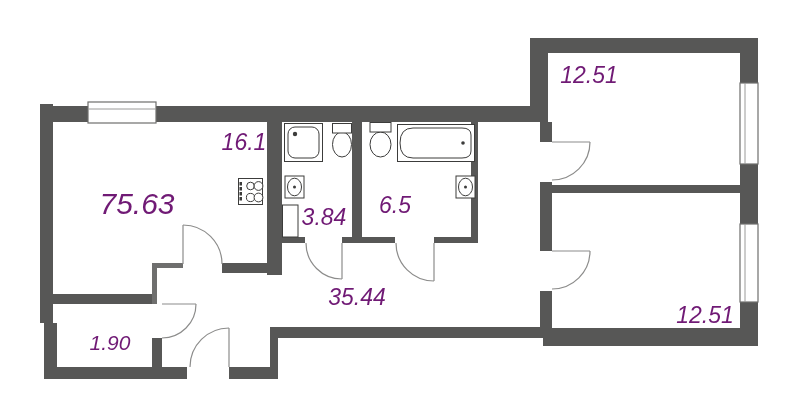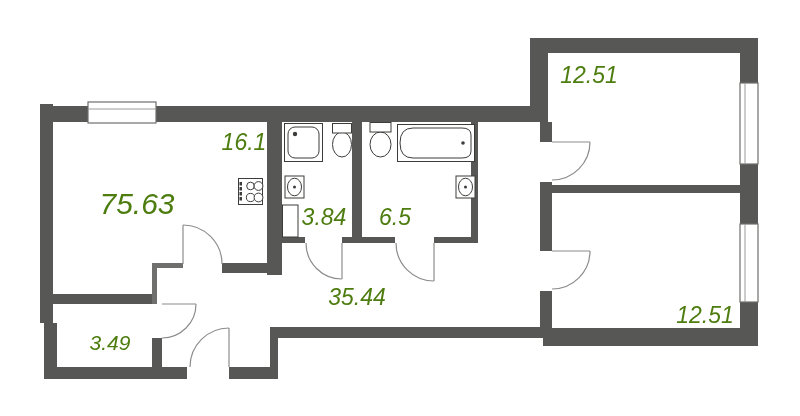--- a/index.html
+++ b/index.html
@@ -8,21 +8,21 @@
     width:800px;height:416px;
     background:#ffffff;
     font-family:"Liberation Sans",sans-serif;
     overflow:hidden;
   }
   .plan svg{position:absolute;left:0;top:0;}
   .area-label{
     position:absolute;
     transform:translate(-50%,-50%);
     font-style:italic;
-    color:#4d7c0f;
+    color:#701a75;
     white-space:nowrap;
     line-height:1;
     letter-spacing:0px;
   }
   .lbl-total{font-size:30px;}
   .lbl-mid{font-size:23px;}
   .lbl-small{font-size:21px;}
 </style>
 </head>
 <body>
@@ -162,19 +162,19 @@
 
       <g>
         <rect x="282.5" y="205" width="15.5" height="32"></rect>
       </g>
     </g>
   </svg>
 
   <span class="area-label lbl-total" style="left:137px;top:204px;">75.63</span>
   <span class="area-label lbl-mid" style="left:244px;top:142px;">16.1</span>
   <span class="area-label lbl-mid" style="left:324px;top:217px;">3.84</span>
-  <span class="area-label lbl-mid" style="left:395px;top:217px;">6.5</span>
+  <span class="area-label lbl-mid" style="left:395px;top:205px;">6.5</span>
   <span class="area-label lbl-mid" style="left:357px;top:297px;">35.44</span>
-  <span class="area-label lbl-small" style="left:110px;top:342px;">3.49</span>
+  <span class="area-label lbl-small" style="left:110px;top:342px;">1.90</span>
   <span class="area-label lbl-mid" style="left:589px;top:75px;">12.51</span>
   <span class="area-label lbl-mid" style="left:705px;top:315px;">12.51</span>
 
 </div>
 
 </body></html>

